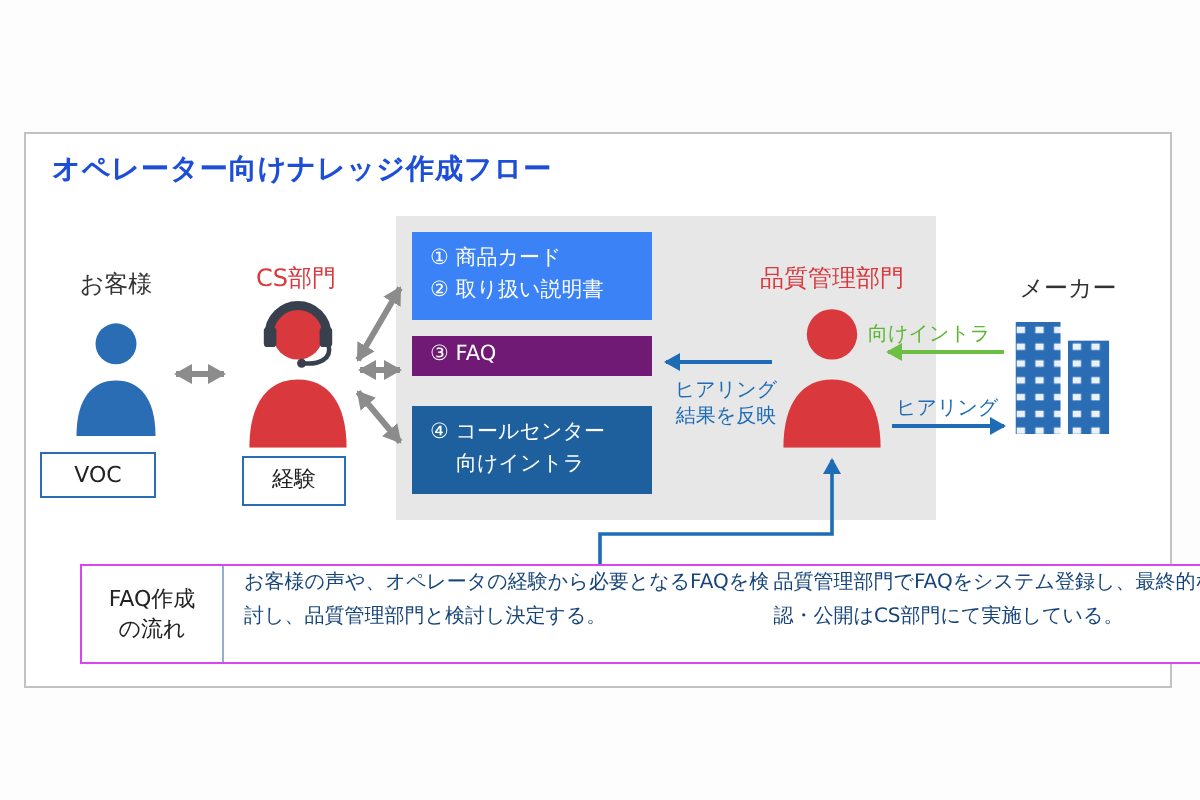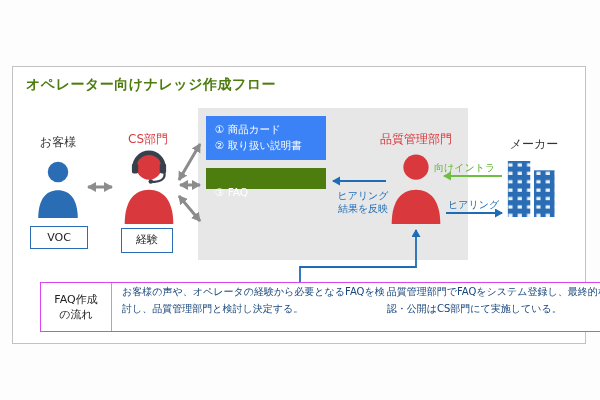--- a/index.html
+++ b/index.html
@@ -1,22 +1,22 @@
 <!DOCTYPE html>
 <html><head>
 <meta charset="utf-8">
 <style>
   html,body { margin:0; padding:0; background:#ffffff; font-family:"DejaVu Sans","Liberation Sans",sans-serif; }
   .stage { position:relative; width:600px; height:400px; background:#fdfdfd; overflow:hidden; }
   .card { position:absolute; left:12px; top:66px; width:574px; height:278px; background:#ffffff; border:1px solid #c2c2c2; box-sizing:border-box; }
-  .title { position:absolute; left:26px; top:76px; font-size:14px; font-weight:bold; color:#4d7c0f; letter-spacing:0.5px; }
+  .title { position:absolute; left:26px; top:76px; font-size:14px; font-weight:bold; color:#1d4ed8; letter-spacing:0.5px; }
   .panel { position:absolute; left:198px; top:108px; width:270px; height:152px; background:#e7e7e7; }
   .kbox { position:absolute; color:#ffffff; font-size:10.5px; line-height:1.55; padding:5px 9px; box-sizing:border-box; }
   .kbox-green { background:#3b82f6; left:206px; top:116px; width:120px; height:44px; }
-  .kbox-blue1 { background:#4d7c0f; left:206px; top:168px; width:120px; height:20px; padding-top:16px; }
+  .kbox-blue1 { background:#701a75; left:206px; top:168px; width:120px; height:20px; padding-top:1px; }
   .kbox-blue2 { background:#1e5f9e; left:206px; top:203px; width:120px; height:44px; }
   .kbox .indent { padding-left:13px; }
   .actor-label { position:absolute; font-size:12px; color:#333333; text-align:center; }
   .red-label { color:#d9383d; }
   .tagbox { position:absolute; background:#ffffff; border:1.5px solid #2a6db5; color:#222222; font-size:11px; text-align:center; line-height:21px; box-sizing:border-box; }
   .person { position:absolute; }
   .note { position:absolute; font-size:10px; line-height:1.3; }
   .note-blue { color:#1e6cb5; }
   .note-green { color:#5cb531; }
   .footer { position:absolute; left:40px; top:282px; width:600px; height:50px; border:1px solid #d946ef; background:#ffffff; display:flex; box-sizing:border-box; }
@@ -34,20 +34,24 @@
   <div class="title">オペレーター向けナレッジ作成フロー</div>
 
   <div class="panel"></div>
 
   <div class="kbox kbox-green">
     <div>① 商品カード</div>
     <div>② 取り扱い説明書</div>
   </div>
   <div class="kbox kbox-blue1">
     <div>③ FAQ</div>
+  </div>
+  <div class="kbox kbox-blue2">
+    <div>④ コールセンター</div>
+    <div class="indent">向けイントラ</div>
   </div>
 
   <svg class="overlay">
     <defs>
       <marker id="ah-gray" markerUnits="userSpaceOnUse" markerWidth="11" markerHeight="11" refX="8" refY="5" orient="auto-start-reverse">
         <path d="M0,0 L9,5 L0,10 Z" fill="#8c8c8c"></path>
       </marker>
       <marker id="ah-blue" markerUnits="userSpaceOnUse" markerWidth="10" markerHeight="10" refX="7" refY="4.5" orient="auto-start-reverse">
         <path d="M0,0 L8,4.5 L0,9 Z" fill="#1e6cb5"></path>
       </marker>
@@ -112,21 +116,21 @@
   <svg class="person" style="left:506px; top:160px;" width="56" height="58" viewBox="0 0 60 60">
     <rect x="2" y="0" width="24" height="60" fill="url(#win)"></rect>
     <rect x="30" y="10" width="22" height="50" fill="url(#win)"></rect>
   </svg>
 
   <div class="actor-label" style="left:20px; top:134px; width:76px;">お客様</div>
   <div class="actor-label red-label" style="left:108px; top:131px; width:80px;">CS部門</div>
   <div class="actor-label red-label" style="left:368px; top:131px; width:96px;">品質管理部門</div>
   <div class="actor-label" style="left:502px; top:136px; width:64px;text-align:center;">メーカー</div>
 
-  <div class="tagbox" style="left:30px; top:226px; width:58px; height:23px;">VOC</div>
+  <div class="tagbox" style="left:20px; top:226px; width:58px; height:23px;">VOC</div>
   <div class="tagbox" style="left:121px; top:228px; width:52px; height:25px;">経験</div>
 
   <div class="note note-blue" style="left:331px; top:189px; width:64px; text-align:center;">
     <div>ヒアリング</div>
     <div>結果を反映</div>
   </div>
   <div class="note note-green" style="left:434px; top:161px;">向けイントラ</div>
   <div class="note note-blue" style="left:448px; top:198px;">ヒアリング</div>
 
   <div class="footer">

